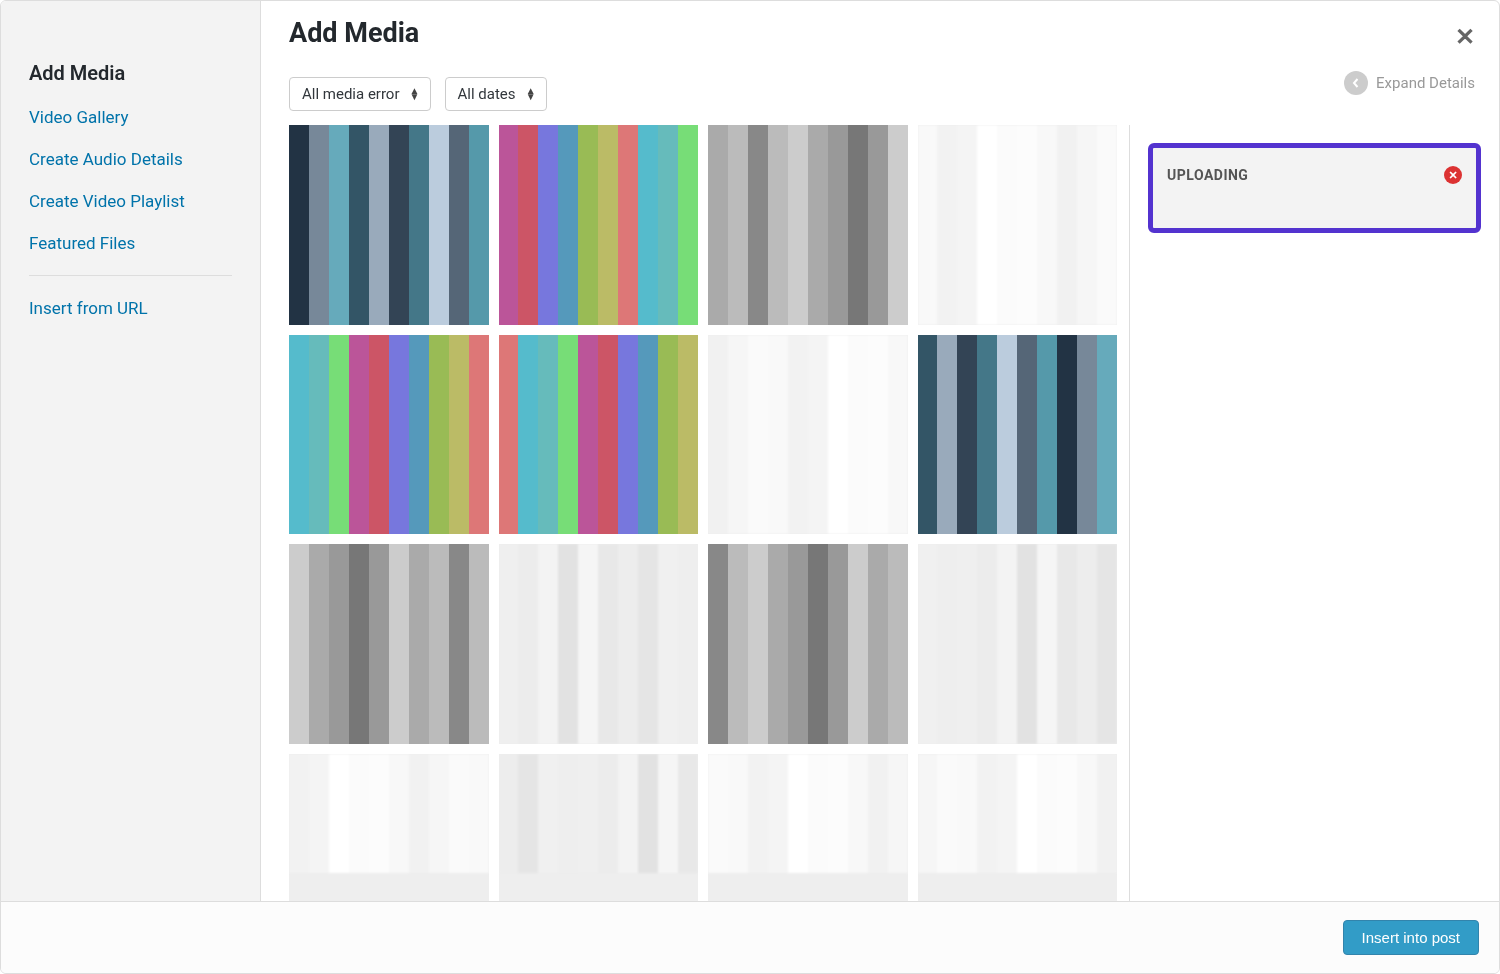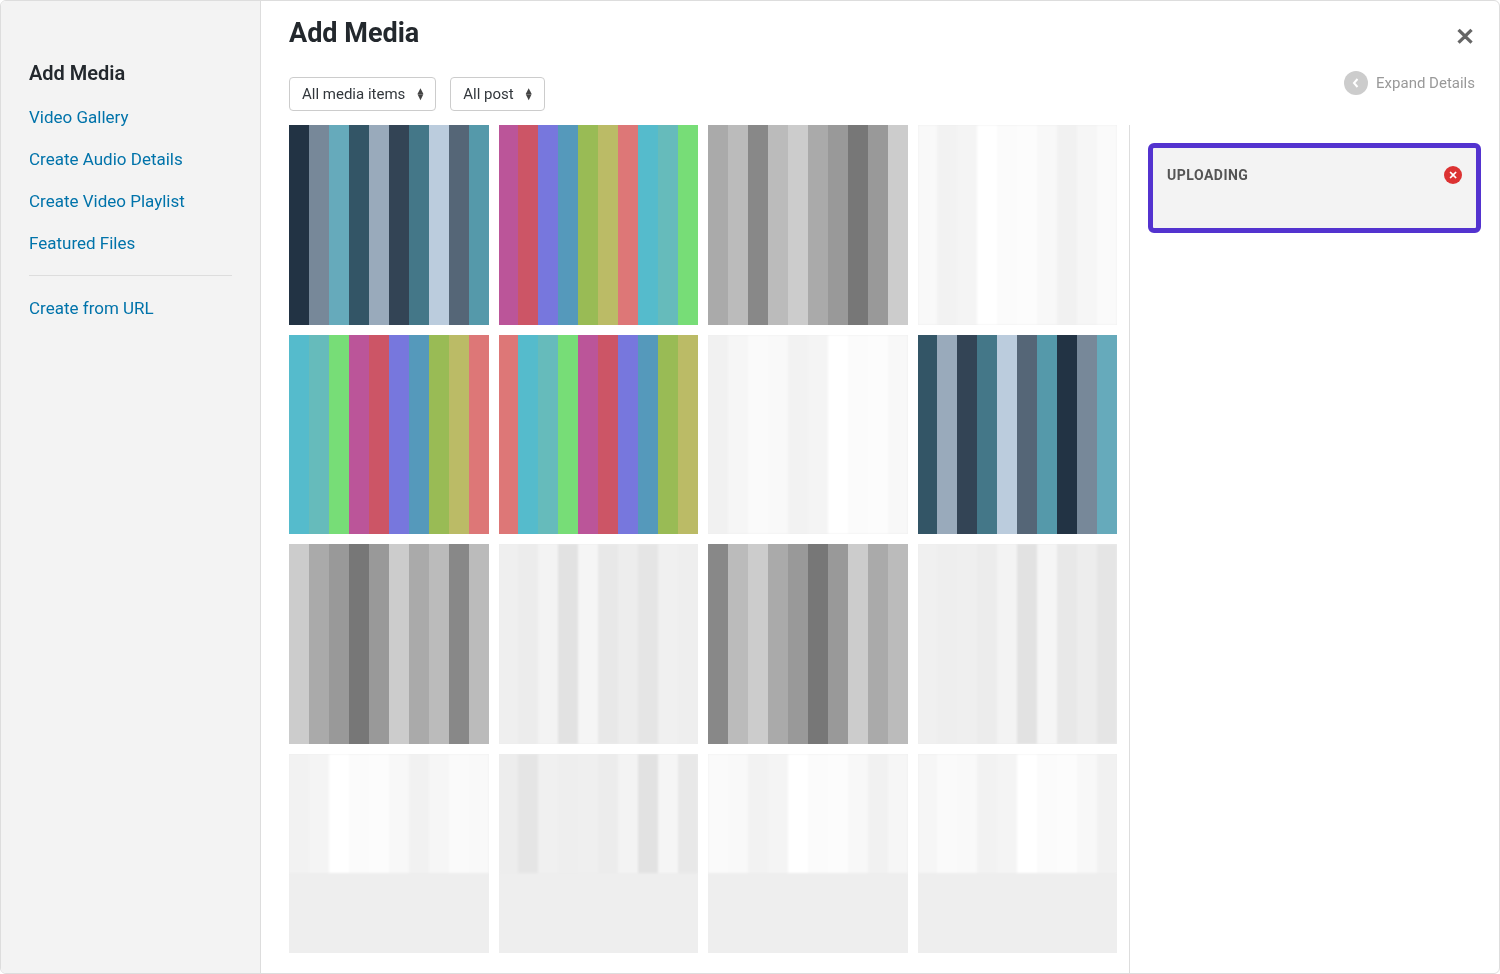--- a/index.html
+++ b/index.html
@@ -281,48 +281,48 @@
 <div class="modal">
   <div class="main-row">
 
     <aside class="sidebar">
       <h2>Add Media</h2>
       <a href="#">Video Gallery</a>
       <a href="#">Create Audio Details</a>
       <a href="#">Create Video Playlist</a>
       <a href="#">Featured Files</a>
       <hr>
-      <a href="#">Create from URL</a>
+      <a href="#">Insert from URL</a>
     </aside>
 
     <div class="content">
       <div class="content-header">
         <h1>Add Media</h1>
         <span class="close-x">✕</span>
         <div class="expand-details">
           <span class="circ">
             <svg width="10" height="10" viewBox="0 0 10 10">
                 <path d="M6.5 1 L3 5 L6.5 9" stroke="#fff" stroke-width="2" fill="none"></path>
               </svg>
           </span>
           <span>Expand Details</span>
         </div>
       </div>
 
 
       <div class="toolbar">
         <div class="select">
-          <span>All media items</span>
+          <span>All media error</span>
           <span class="updown">
               <span>▲</span>
               <span>▼</span>
             </span>
         </div>
         <div class="select">
-          <span>All post</span>
+          <span>All dates</span>
           <span class="updown">
               <span>▲</span>
               <span>▼</span>
             </span>
         </div>
         <div class="spacer"></div>
       </div>
 
       <div class="body-split">
         <div class="grid-area">
@@ -1840,13 +1840,16 @@
               <span class="title">UPLOADING</span>
               <span class="dismiss">✕</span>
             </div>
           </div>
         </div>
       </div>
 
     </div>
   </div>
 
+  <div class="footer">
+    <button class="btn-primary">Insert into post</button>
+  </div>
 </div>
 
 </body></html>

